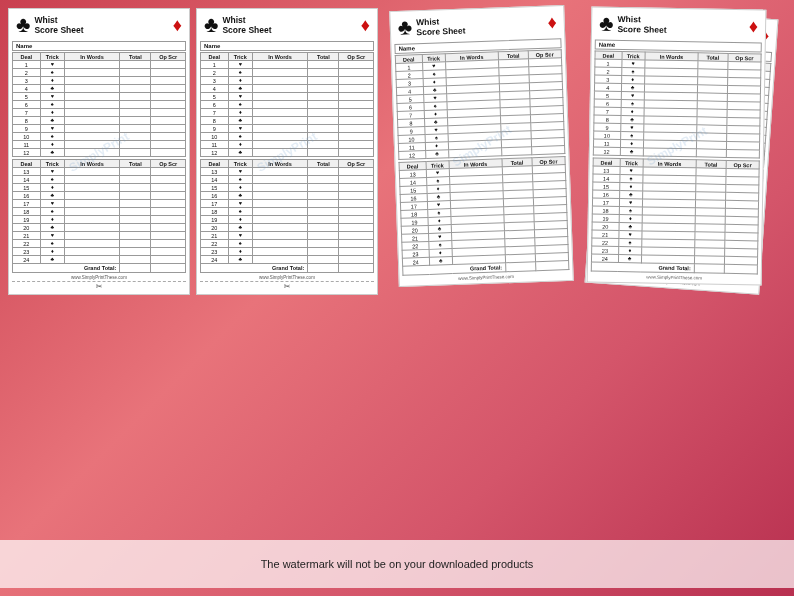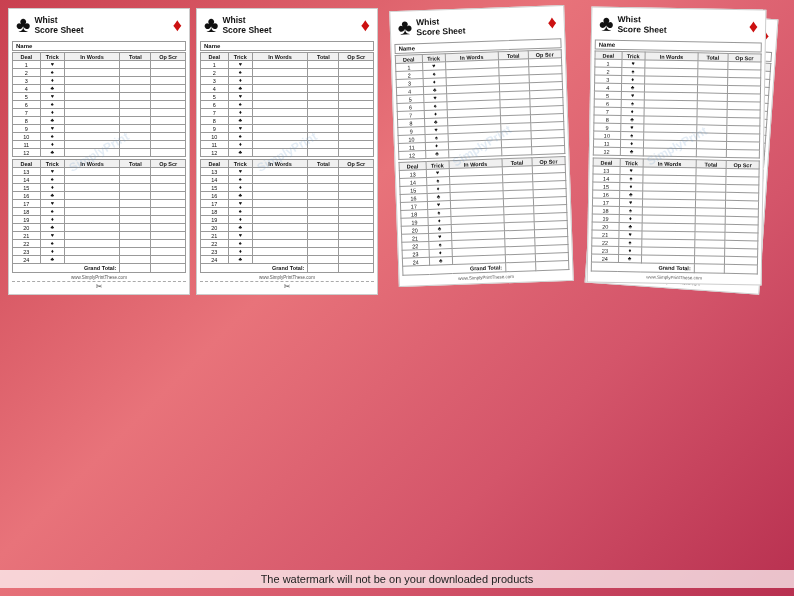--- a/index.html
+++ b/index.html
@@ -13,21 +13,21 @@
     }
 
     .bottom-text {
       position: absolute;
       bottom: 8px;
       left: 0; right: 0;
       text-align: center;
       font-size: 11px;
       color: #222;
       background: rgba(255,255,255,0.7);
-      padding: 3px 0;
+      padding: 18px 0;
     }
 
     
     .score-sheet {
       background: white;
       border: 1px solid #ccc;
       width: 182px;
       font-size: 6.5px;
       position: relative;
       padding: 3px;

